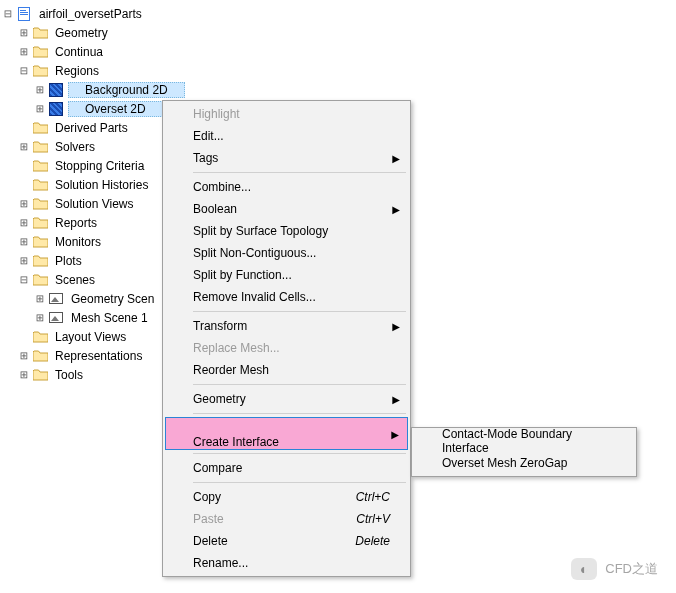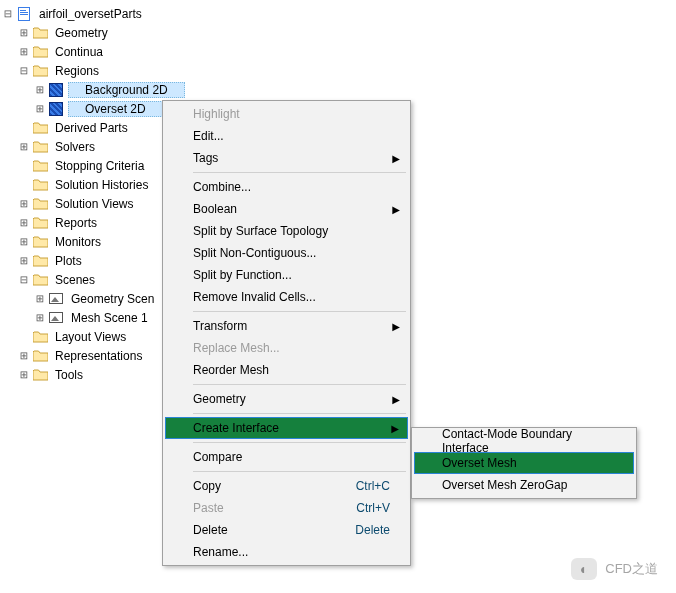--- a/index.html
+++ b/index.html
@@ -78,32 +78,34 @@
   .menu-item {
     display: flex;
     align-items: center;
     height: 22px;
     padding: 0 22px 0 28px;
     position: relative;
     color: #000;
   }
   .menu-item.disabled { color: #9b9b9b; }
   .menu-item.highlight {
-    background: #15803d;
+    background: #f9a8d4;
     border: 1px solid #2a84d6;
     padding: 0 21px 0 27px;
-    height: 22px;
+    height: 33px;
+    align-items: flex-end;
   }
   .menu-item .arrow {
     position: absolute; right: 8px; top: 50%; transform: translateY(-50%);
     font-size: 10px;
   }
   .menu-item .shortcut {
     position: absolute; right: 18px;
-    color: #0c4a6e;
+    color: #000000;
+    font-style: italic;
   }
   .menu-sep {
     height: 1px;
     background: #d0d0d0;
     margin: 3px 2px 3px 28px;
   }
   .watermark {
     position:absolute;
     right: 18px; bottom: 13px;
     display:flex; align-items:center;
@@ -392,23 +394,20 @@
       <span class="shortcut">Delete</span>
     </div>
     <div class="menu-item">
       <span>Rename...</span>
     </div>
   </div>
 <div class="menu menu2" id="menu2">
     <div class="menu-item">
       <span>Contact-Mode Boundary Interface</span>
     </div>
-    <div class="menu-item highlight">
-      <span>Overset Mesh</span>
-    </div>
     <div class="menu-item">
       <span>Overset Mesh ZeroGap</span>
     </div>
   </div>
 
 <div class="watermark">
   <span class="wicon">◐</span>
   <span>CFD之道</span>
 </div>
 

